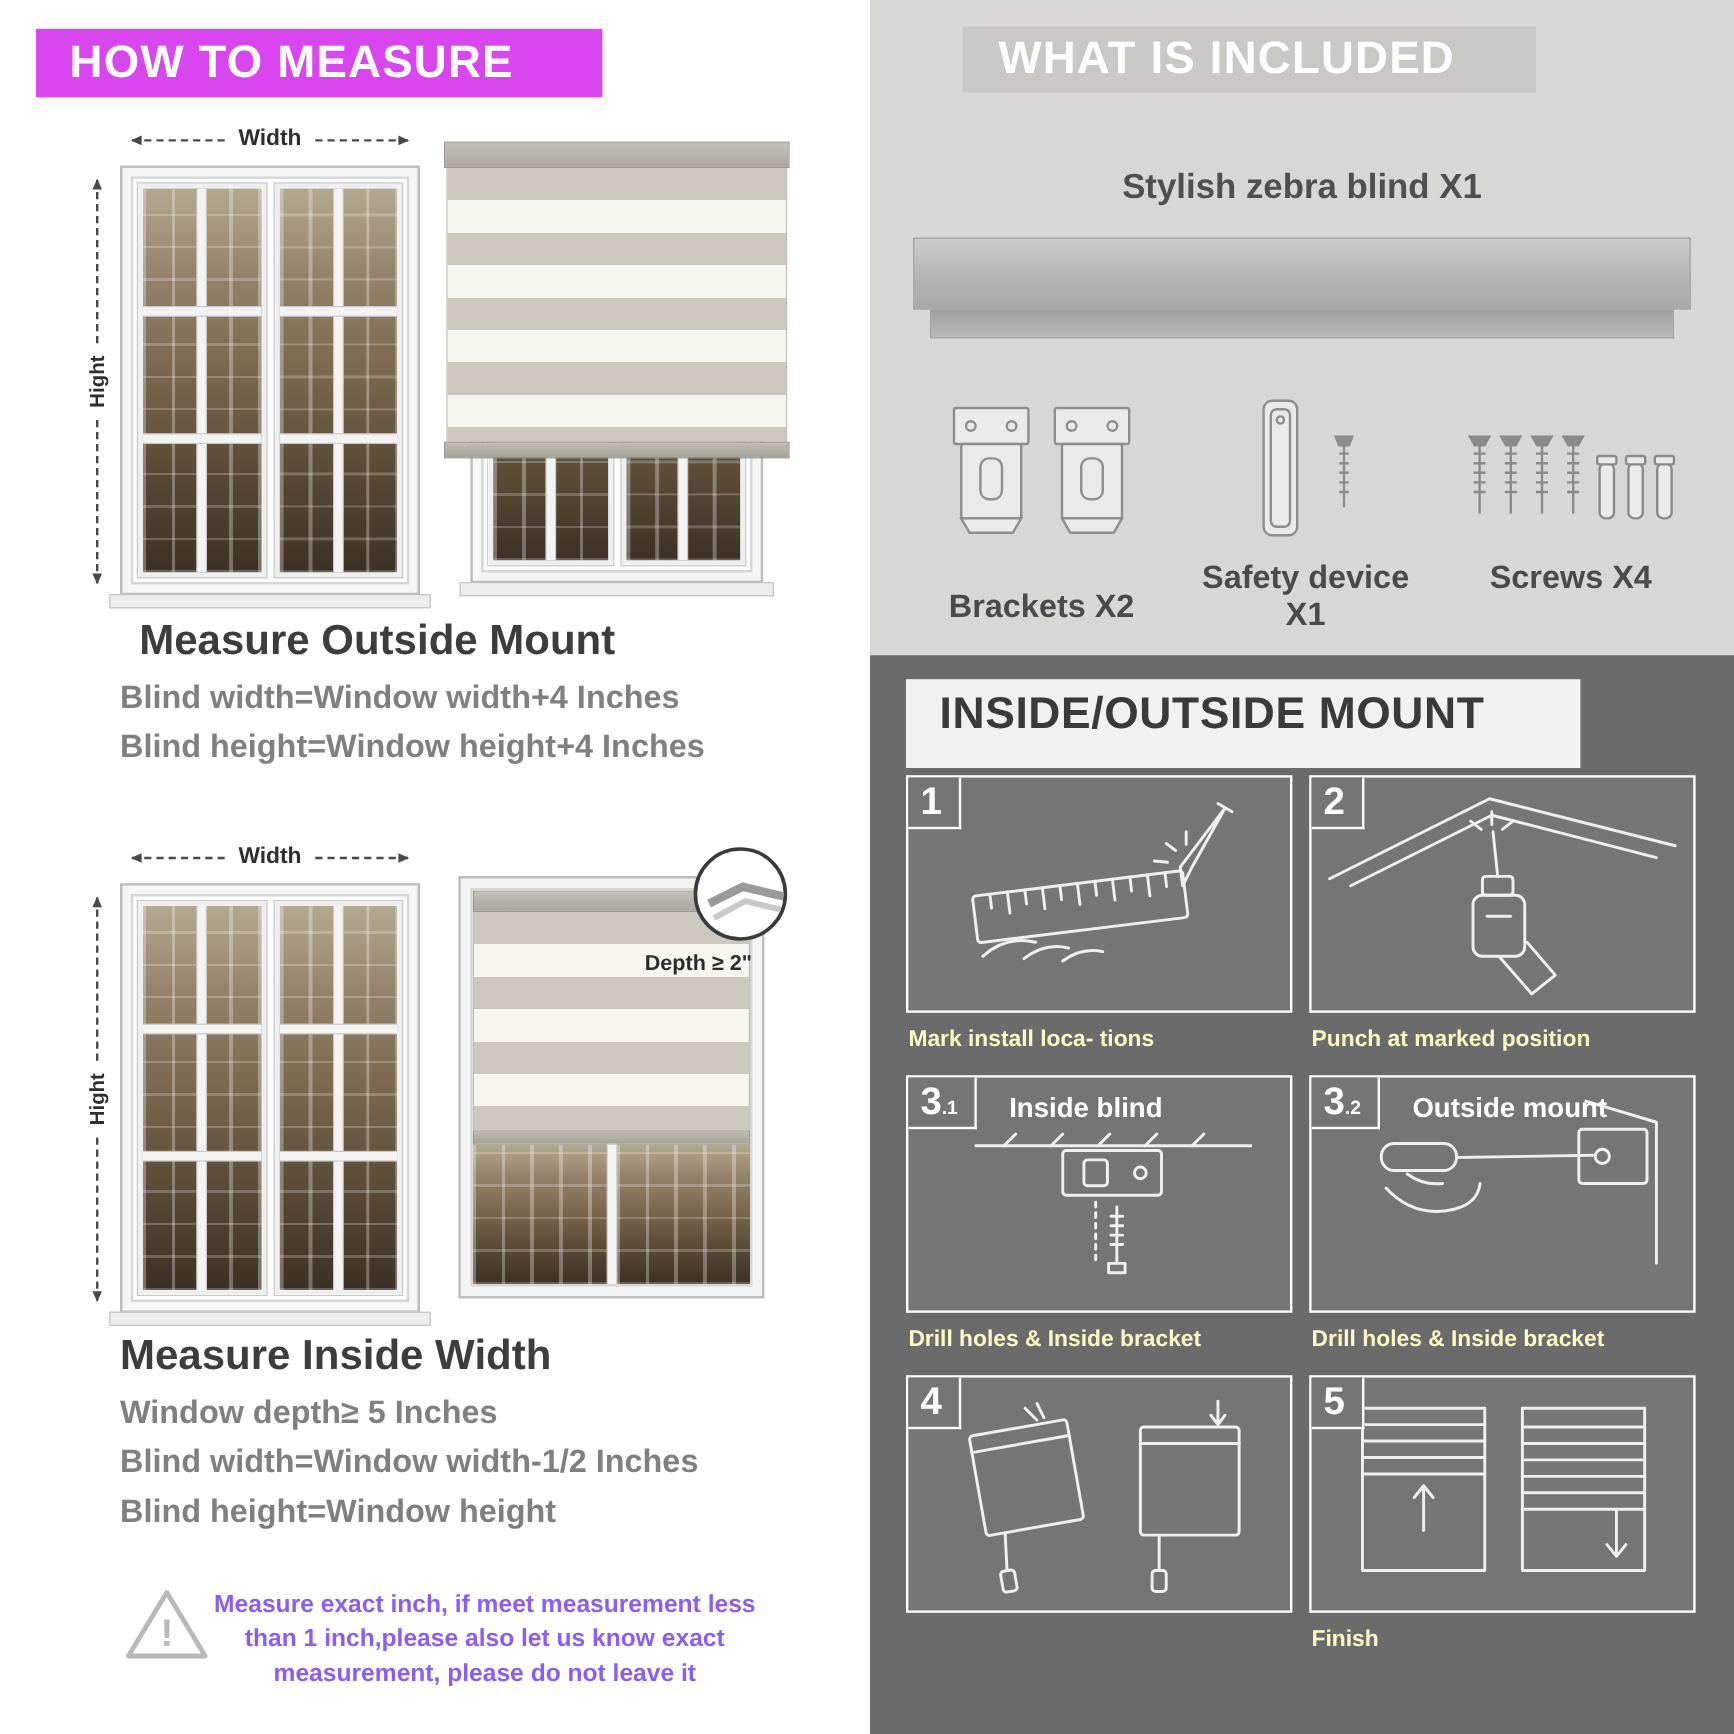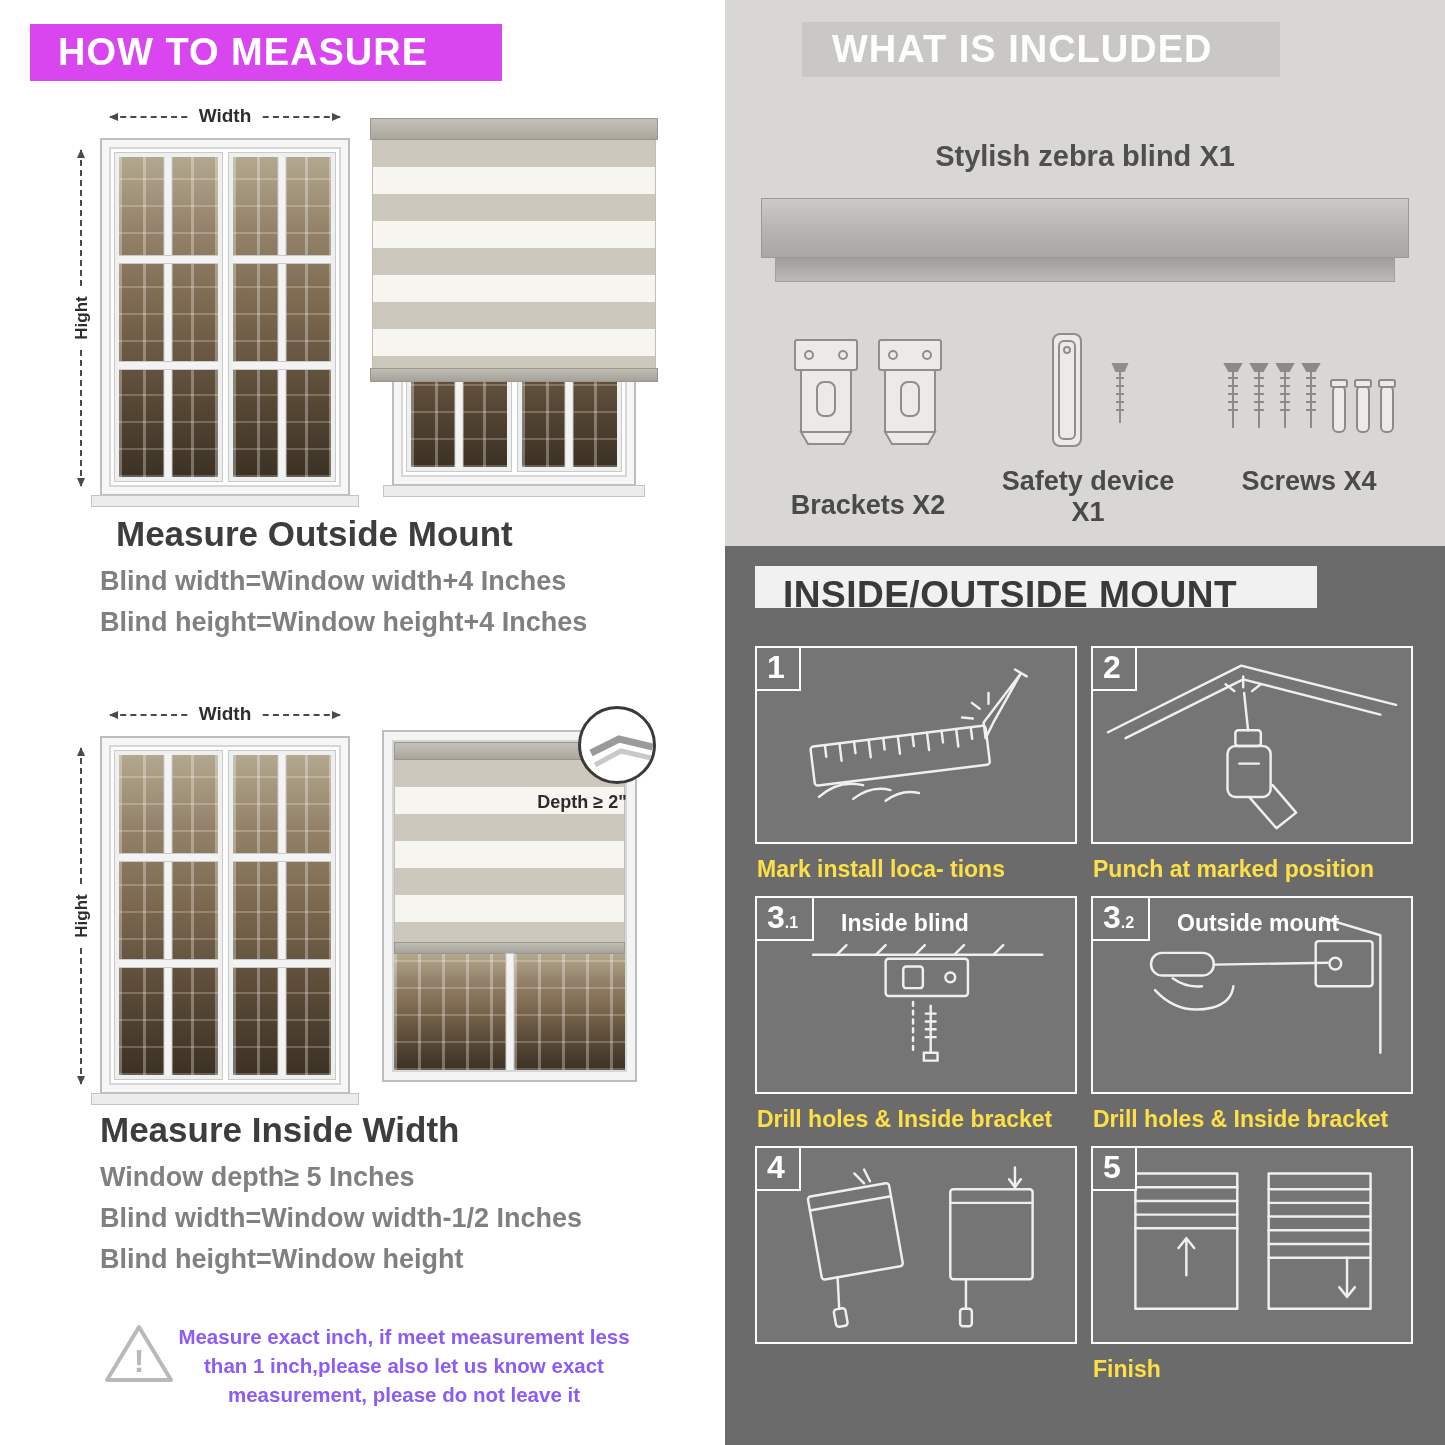--- a/index.html
+++ b/index.html
@@ -116,34 +116,34 @@
     background:linear-gradient(180deg,#cbcac7 0%,#b5b4b1 55%,#a8a7a4 100%);
     border:1px solid #9b9a97; }
   .rail-lip { position:absolute; left:50px; top:258px; width:620px; height:24px;
     background:linear-gradient(180deg,#9e9d9a,#bcbbb8); border:1px solid #a09f9c; border-top:none; }
   .inc-item { position:absolute; }
   .inc-label { position:absolute; top:466px; font-size:27px; font-weight:700; color:#4a4a4a; text-align:center; }
 
   
   .mount { position:absolute; left:725px; top:546px; width:720px; height:899px; background:#6b6b6b; }
   .mount-header {
-    position:absolute; left:30px; top:20px; width:562px; height:42px;
+    position:absolute; left:30px; top:20px; width:562px; height:74px;
     background:#f1f1f1; color:#3a3a3a; font-size:37px; font-weight:700;
     line-height:58px; padding-left:28px; letter-spacing:0.5px;
   }
   .pnl { position:absolute; width:322px; height:198px; background:#757575; border:2px solid #fbfbfb; }
   .pnl svg.art { position:absolute; inset:0; width:100%; height:100%; }
   .pnl-num {
     position:absolute; top:0; left:0; padding:2px 14px 4px 10px; color:#ffffff;
     font-size:32px; font-weight:700; border-right:2px solid #fbfbfb; border-bottom:2px solid #fbfbfb;
     background:#757575; z-index:2; line-height:1.1;
   }
   .pnl-sub { font-size:16px; font-weight:700; }
   .pnl-title { position:absolute; top:12px; left:84px; color:#ffffff; font-size:23px; font-weight:700; z-index:2; white-space:nowrap; }
-  .cap { position:absolute; width:330px; color:#fde047; font-size:23px; font-weight:700; white-space:nowrap; }
+  .cap { position:absolute; width:330px; color:#fef9c3; font-size:19px; font-weight:700; white-space:nowrap; }
 </style>
 </head>
 <body>
 
 <div class="page">
 
   <div class="howto-header">HOW TO MEASURE</div>
 
   <div class="fig fig-outside">
     <div class="dim horiz" style="left:40px; top:16px; width:230px;">

